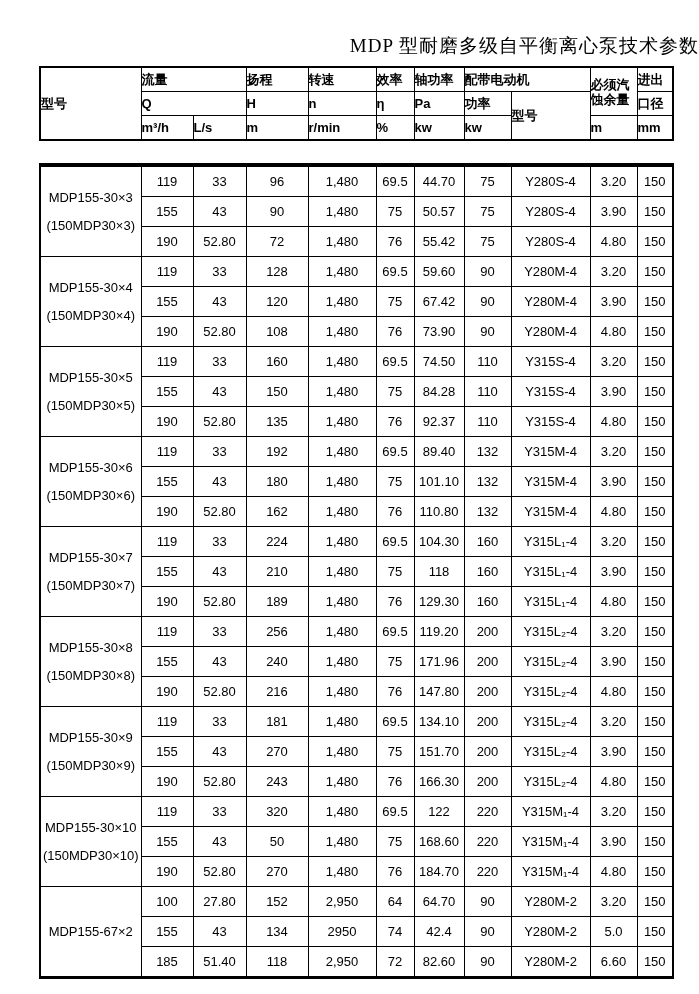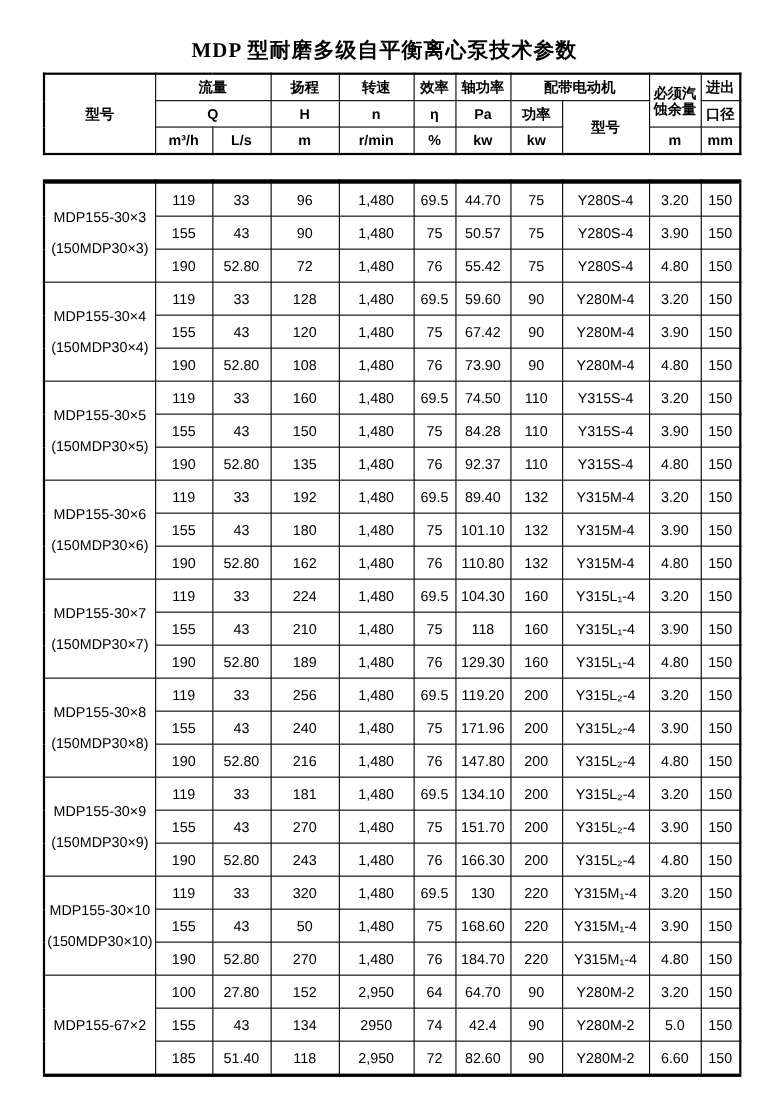--- a/index.html
+++ b/index.html
@@ -7,43 +7,43 @@
     position:relative;
     width:699px; height:994px;
     background:#ffffff;
     margin:0 auto;
     font-family:"Liberation Sans","DejaVu Sans",sans-serif;
     color:#000;
     overflow:hidden;
   }
   .title {
     padding-top:33px;
-    text-align:center;
+    text-align:right;
     font-family:"Liberation Serif","DejaVu Serif",serif;
     font-size:19px;
-    font-weight:700;
+    font-weight:400;
     letter-spacing:1px;
     color:#000;
   }
   table {
     border-collapse:collapse;
     table-layout:fixed;
     width:633px;
     margin-left:39px;
   }
   
   col.c-model{width:101px;} col.c-m3h{width:52px;} col.c-ls{width:53px;}
   col.c-head{width:62px;} col.c-speed{width:68px;} col.c-eff{width:38px;}
   col.c-pa{width:50px;} col.c-pwr{width:47px;} col.c-mmodel{width:79px;}
   col.c-npsh{width:47px;} col.c-port{width:36px;}
 
   .hdr-table { margin-top:7px; border:2px solid #000; }
   .hdr-table td {
     border:1px solid #000;
-    text-align:center; vertical-align:middle;
+    text-align:left; vertical-align:middle;
     font-size:13px; font-weight:bold;
     height:23px; padding:0; line-height:15px;
   }
   .body-table {
     margin-top:22px;
     border:2px solid #000;
     border-top:4px solid #000;
     border-bottom:3px solid #000;
   }
   .body-table td {
@@ -413,21 +413,21 @@
         <tr>
           <td rowspan="3" class="model-cell">
             <div>MDP155-30×10</div>
             <div>(150MDP30×10)</div>
           </td>
           <td>119</td>
           <td>33</td>
           <td>320</td>
           <td>1,480</td>
           <td>69.5</td>
-          <td>130</td>
+          <td>122</td>
           <td>220</td>
           <td>Y315M₁-4</td>
           <td>3.20</td>
           <td>150</td>
         </tr>
         <tr>
           <td>155</td>
           <td>43</td>
           <td>50</td>
           <td>1,480</td>

